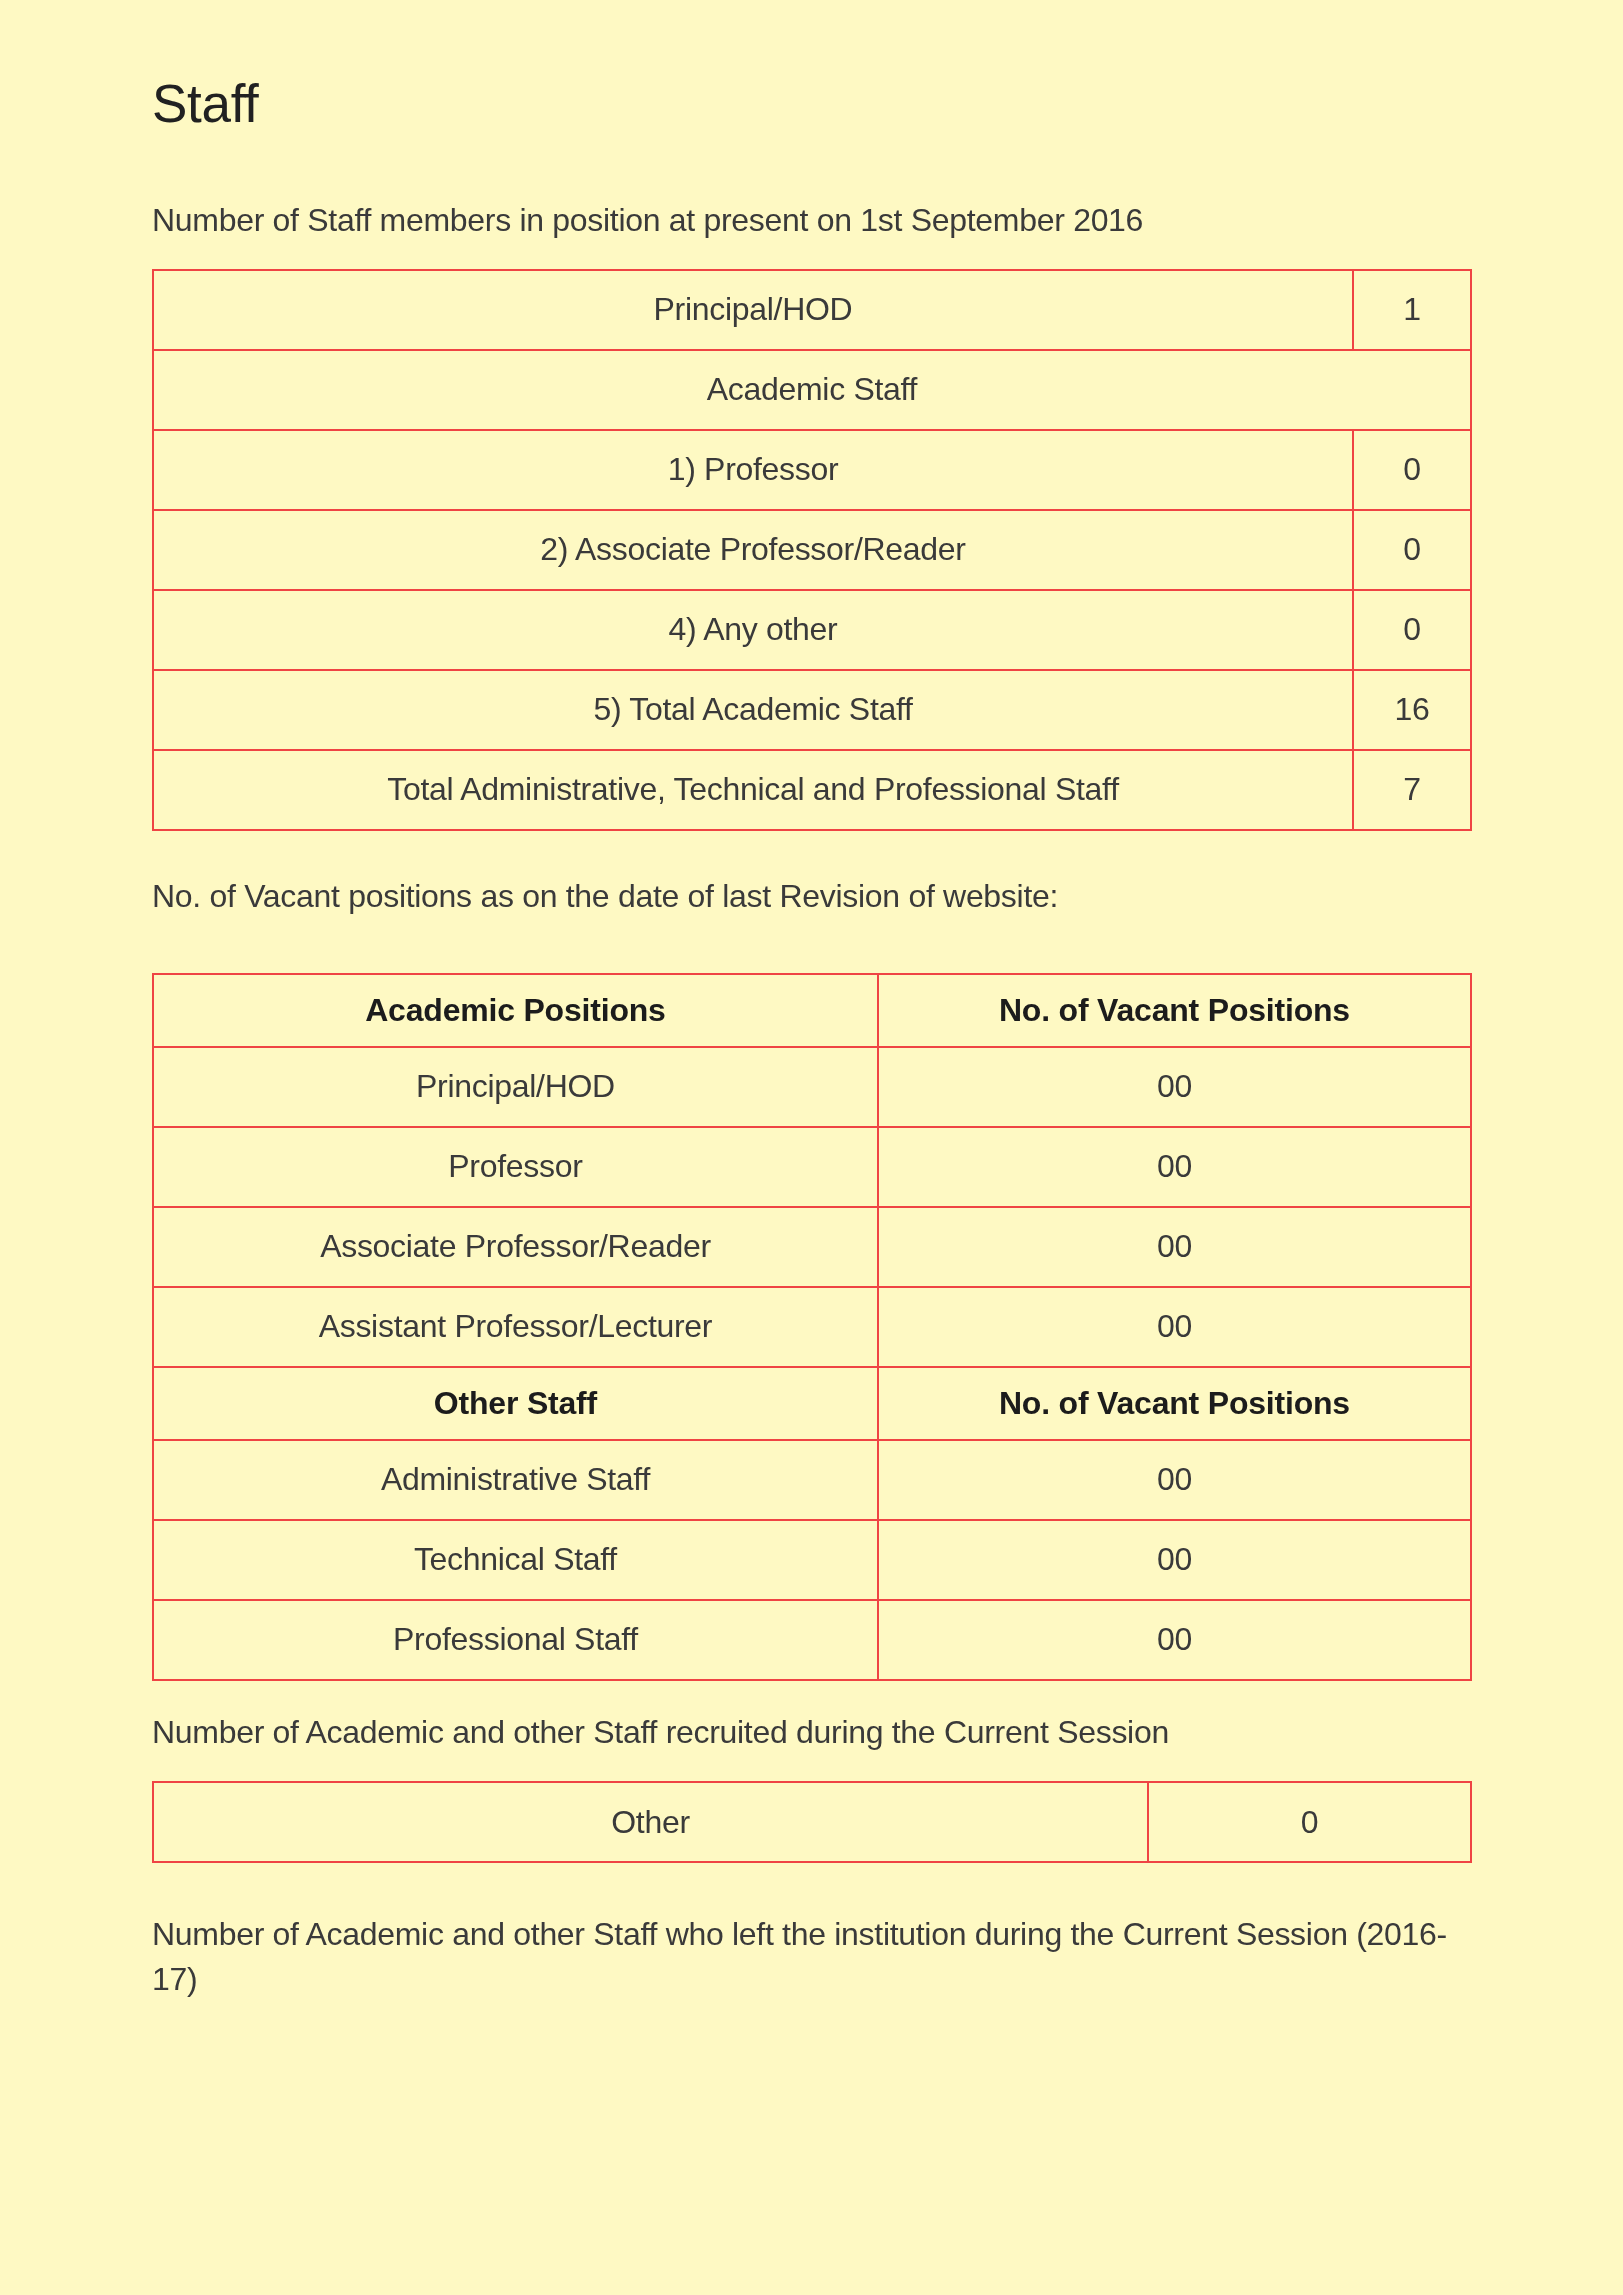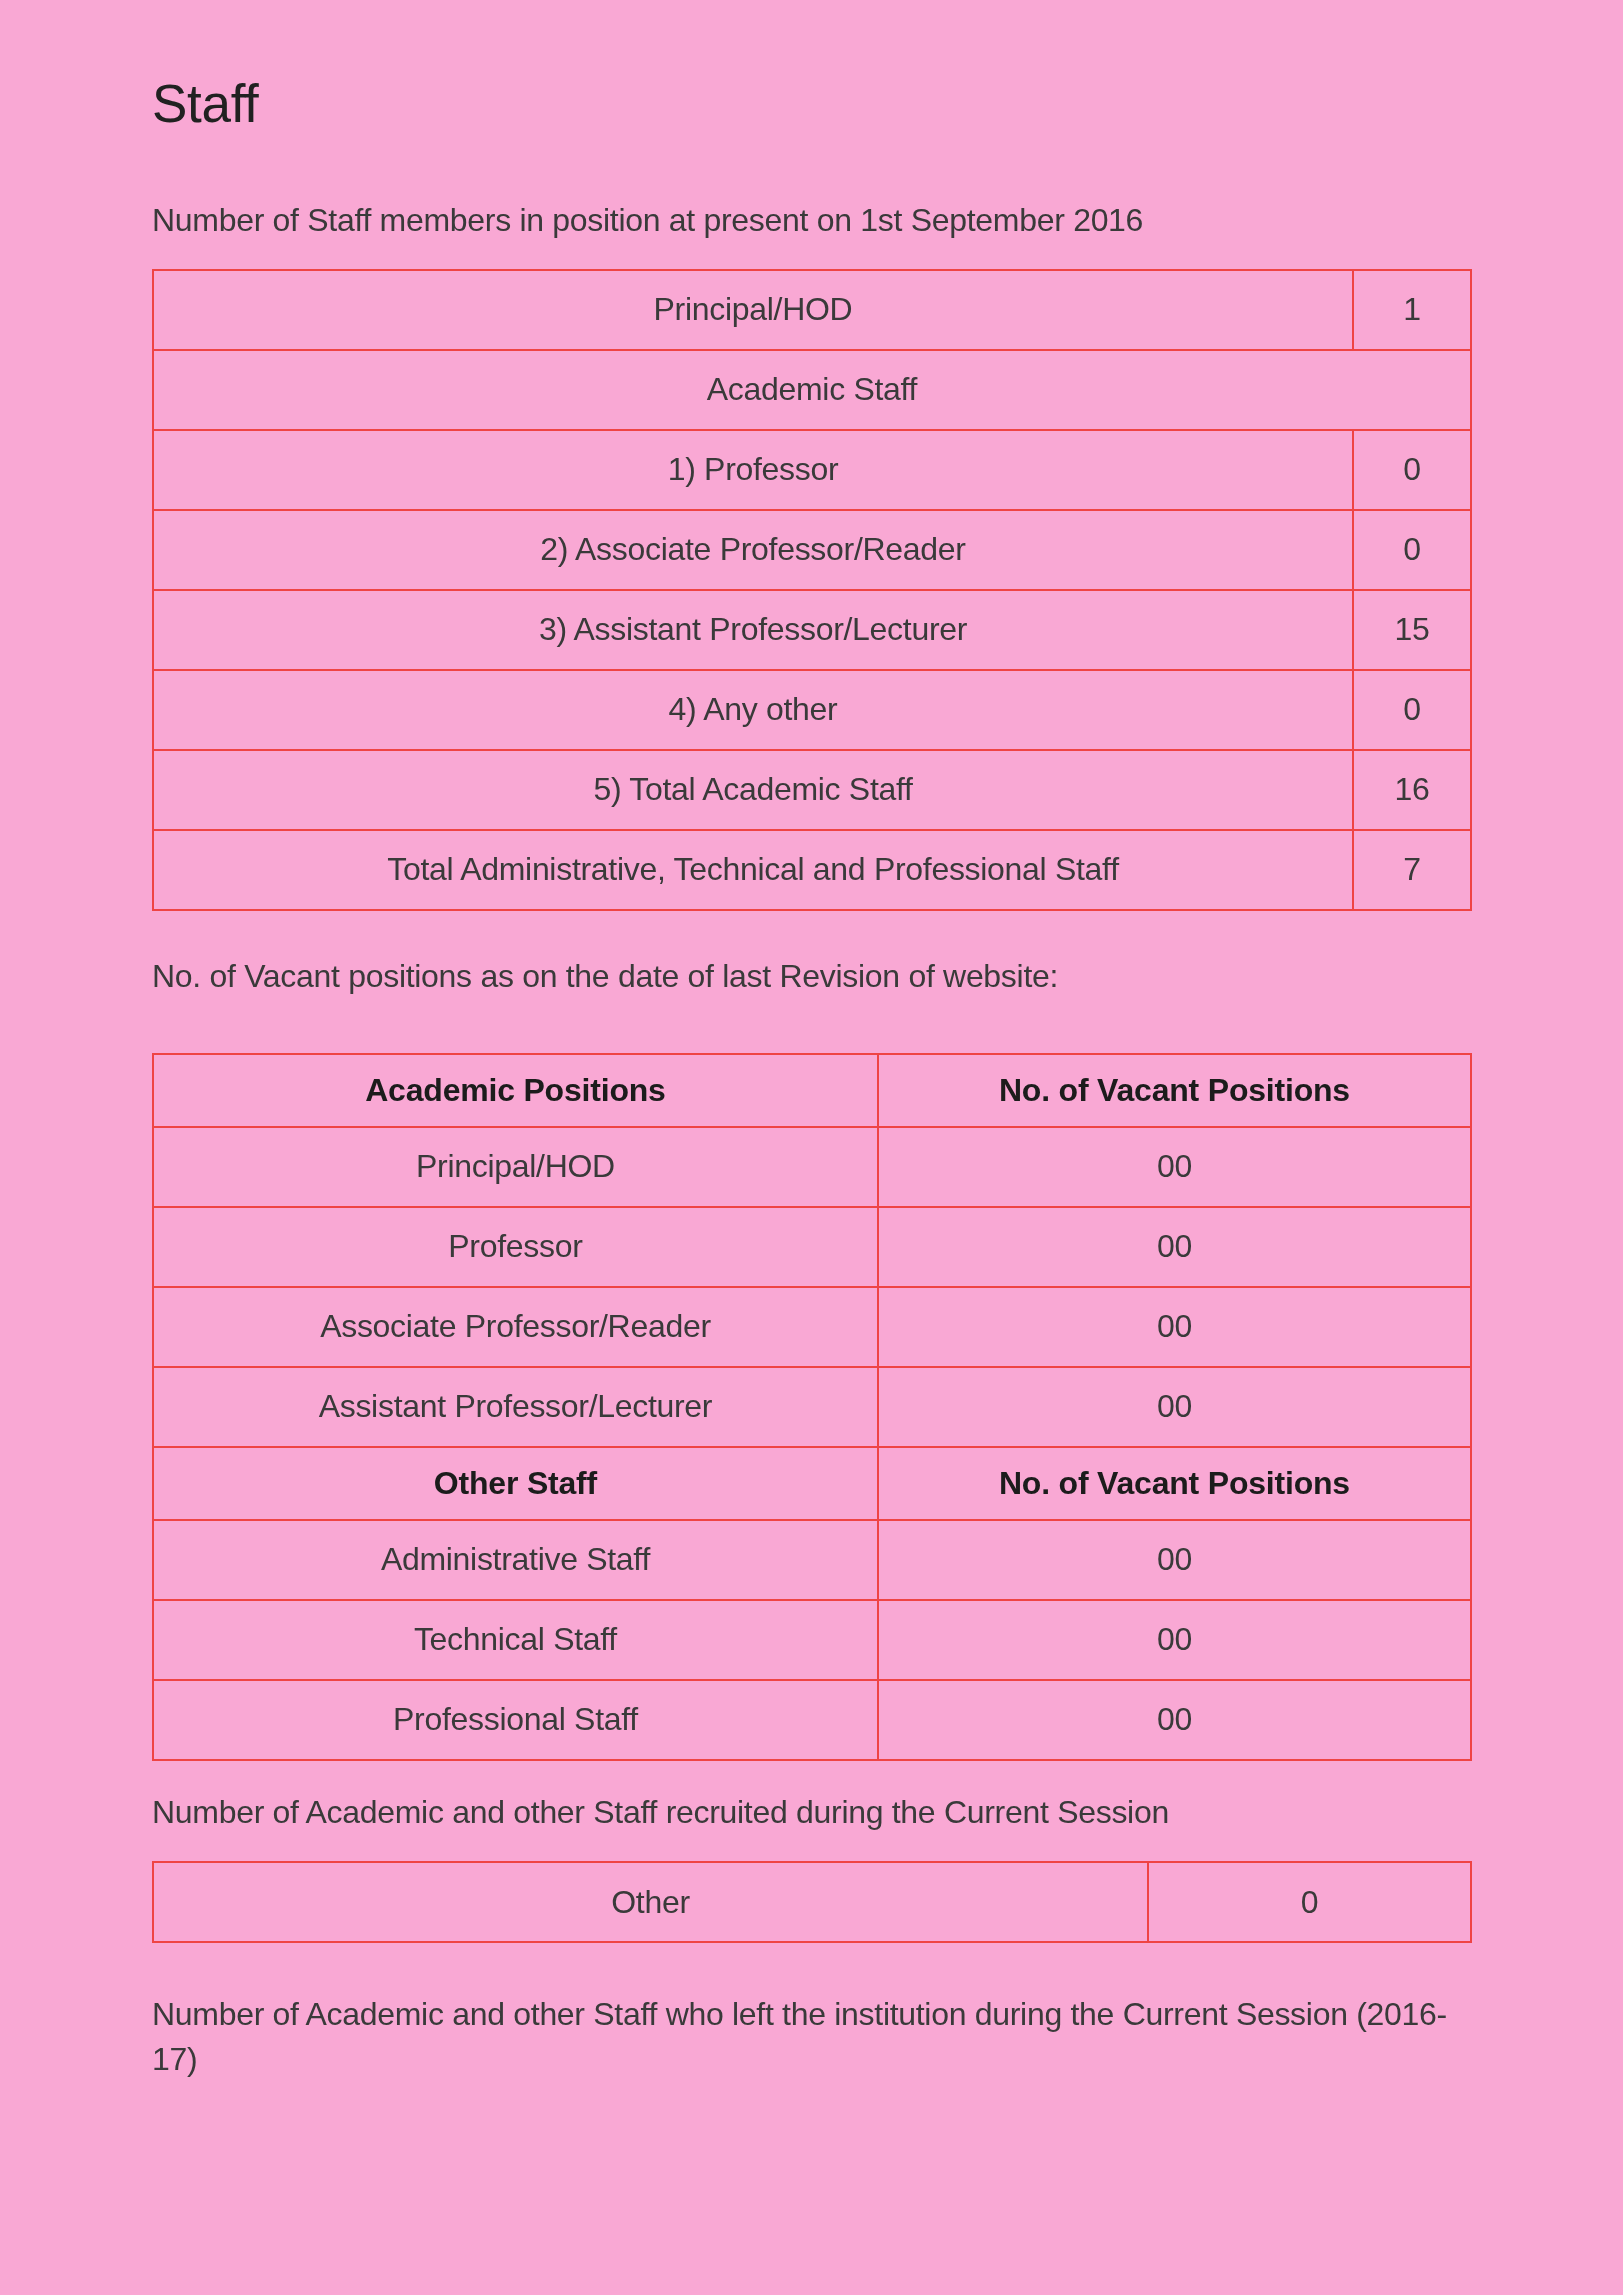--- a/index.html
+++ b/index.html
@@ -6,21 +6,21 @@
   html, body {
     margin: 0;
     padding: 0;
     background: #ffffff;
   }
   .page {
     width: 1623px;
     min-height: 2296px;
     box-sizing: border-box;
     padding: 0 151px 68px 152px;
-    background: #f9a8d4;
+    background: #fef9c3;
     font-family: "Liberation Sans", "DejaVu Sans", sans-serif;
     letter-spacing: -0.3px;
     color: #3a3a3a;
   }
   h1.page-title {
     margin: 0;
     padding-top: 74px;
     font-size: 53px;
     line-height: 1.15;
     font-weight: 400;
@@ -91,24 +91,20 @@
       </tr>
       <tr>
         <td>1) Professor</td>
         <td>0</td>
       </tr>
       <tr>
         <td>2) Associate Professor/Reader</td>
         <td>0</td>
       </tr>
       <tr>
-        <td>3) Assistant Professor/Lecturer</td>
-        <td>15</td>
-      </tr>
-      <tr>
         <td>4) Any other</td>
         <td>0</td>
       </tr>
       <tr>
         <td>5) Total Academic Staff</td>
         <td>16</td>
       </tr>
       <tr>
         <td>Total Administrative, Technical and Professional Staff</td>
         <td>7</td>

